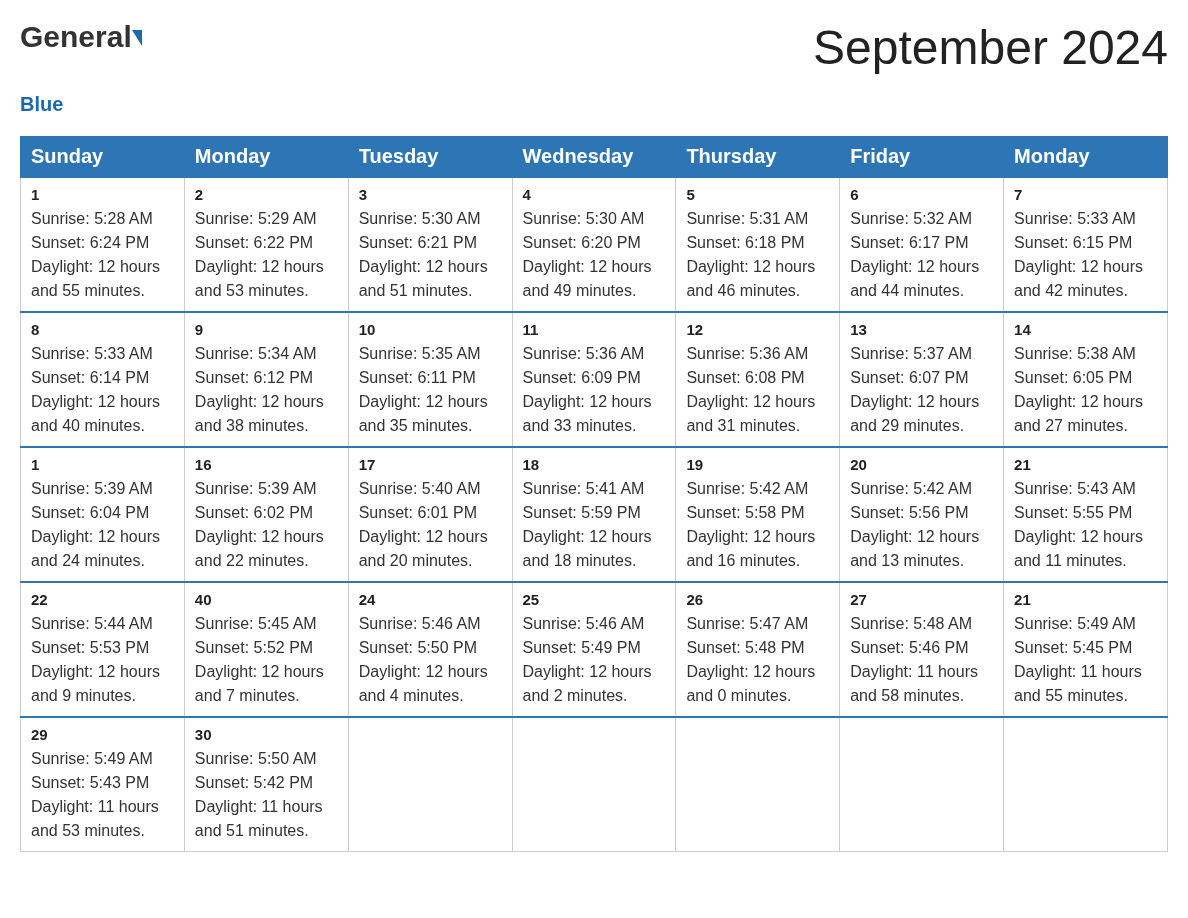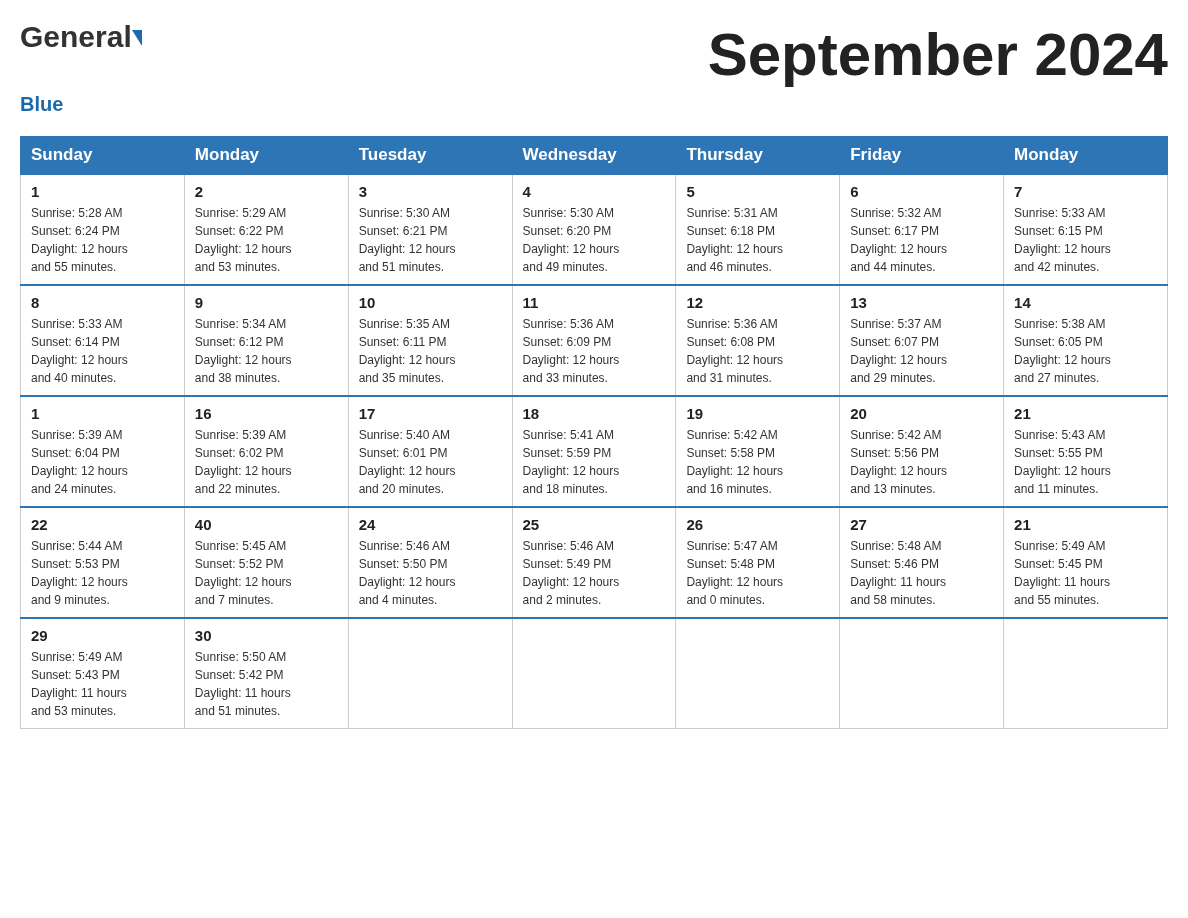--- a/index.html
+++ b/index.html
@@ -25,40 +25,40 @@
     .logo-subtitle {
       font-size: 20px;
       color: #1a6aad;
       font-weight: bold;
       margin-top: -2px;
     }
     .title-block {
       text-align: right;
     }
     .title-block h1 {
-      font-size: 60px;
-      font-weight: bold;
+      font-size: 48px;
+      font-weight: normal;
       color: #222;
     }
     .title-block h2 {
       font-size: 22px;
       font-weight: normal;
       color: #555;
     }
     .calendar {
       width: 100%;
       border-collapse: collapse;
       font-size: 13px;
     }
     .calendar th {
       background-color: #2e75b6;
       color: #fff;
       padding: 8px 10px;
       text-align: left;
-      font-size: 17px;
+      font-size: 20px;
       font-weight: bold;
       border: 1px solid #2e75b6;
     }
     .calendar td {
       vertical-align: top;
       padding: 8px 10px;
       border: 1px solid #ccc;
       width: 14.28%;
       min-height: 90px;
     }
@@ -66,21 +66,21 @@
       border-top: 2px solid #2e75b6;
     }
     .day-num {
       font-size: 15px;
       font-weight: bold;
       color: #222;
       display: block;
       margin-bottom: 4px;
     }
     .day-info {
-      font-size: 12px;
+      font-size: 16px;
       color: #333;
       line-height: 1.5;
     }
     .empty-cell {
       background: #fff;
     }
     .logo-line1 {
       display: flex;
       align-items: center;
     }

